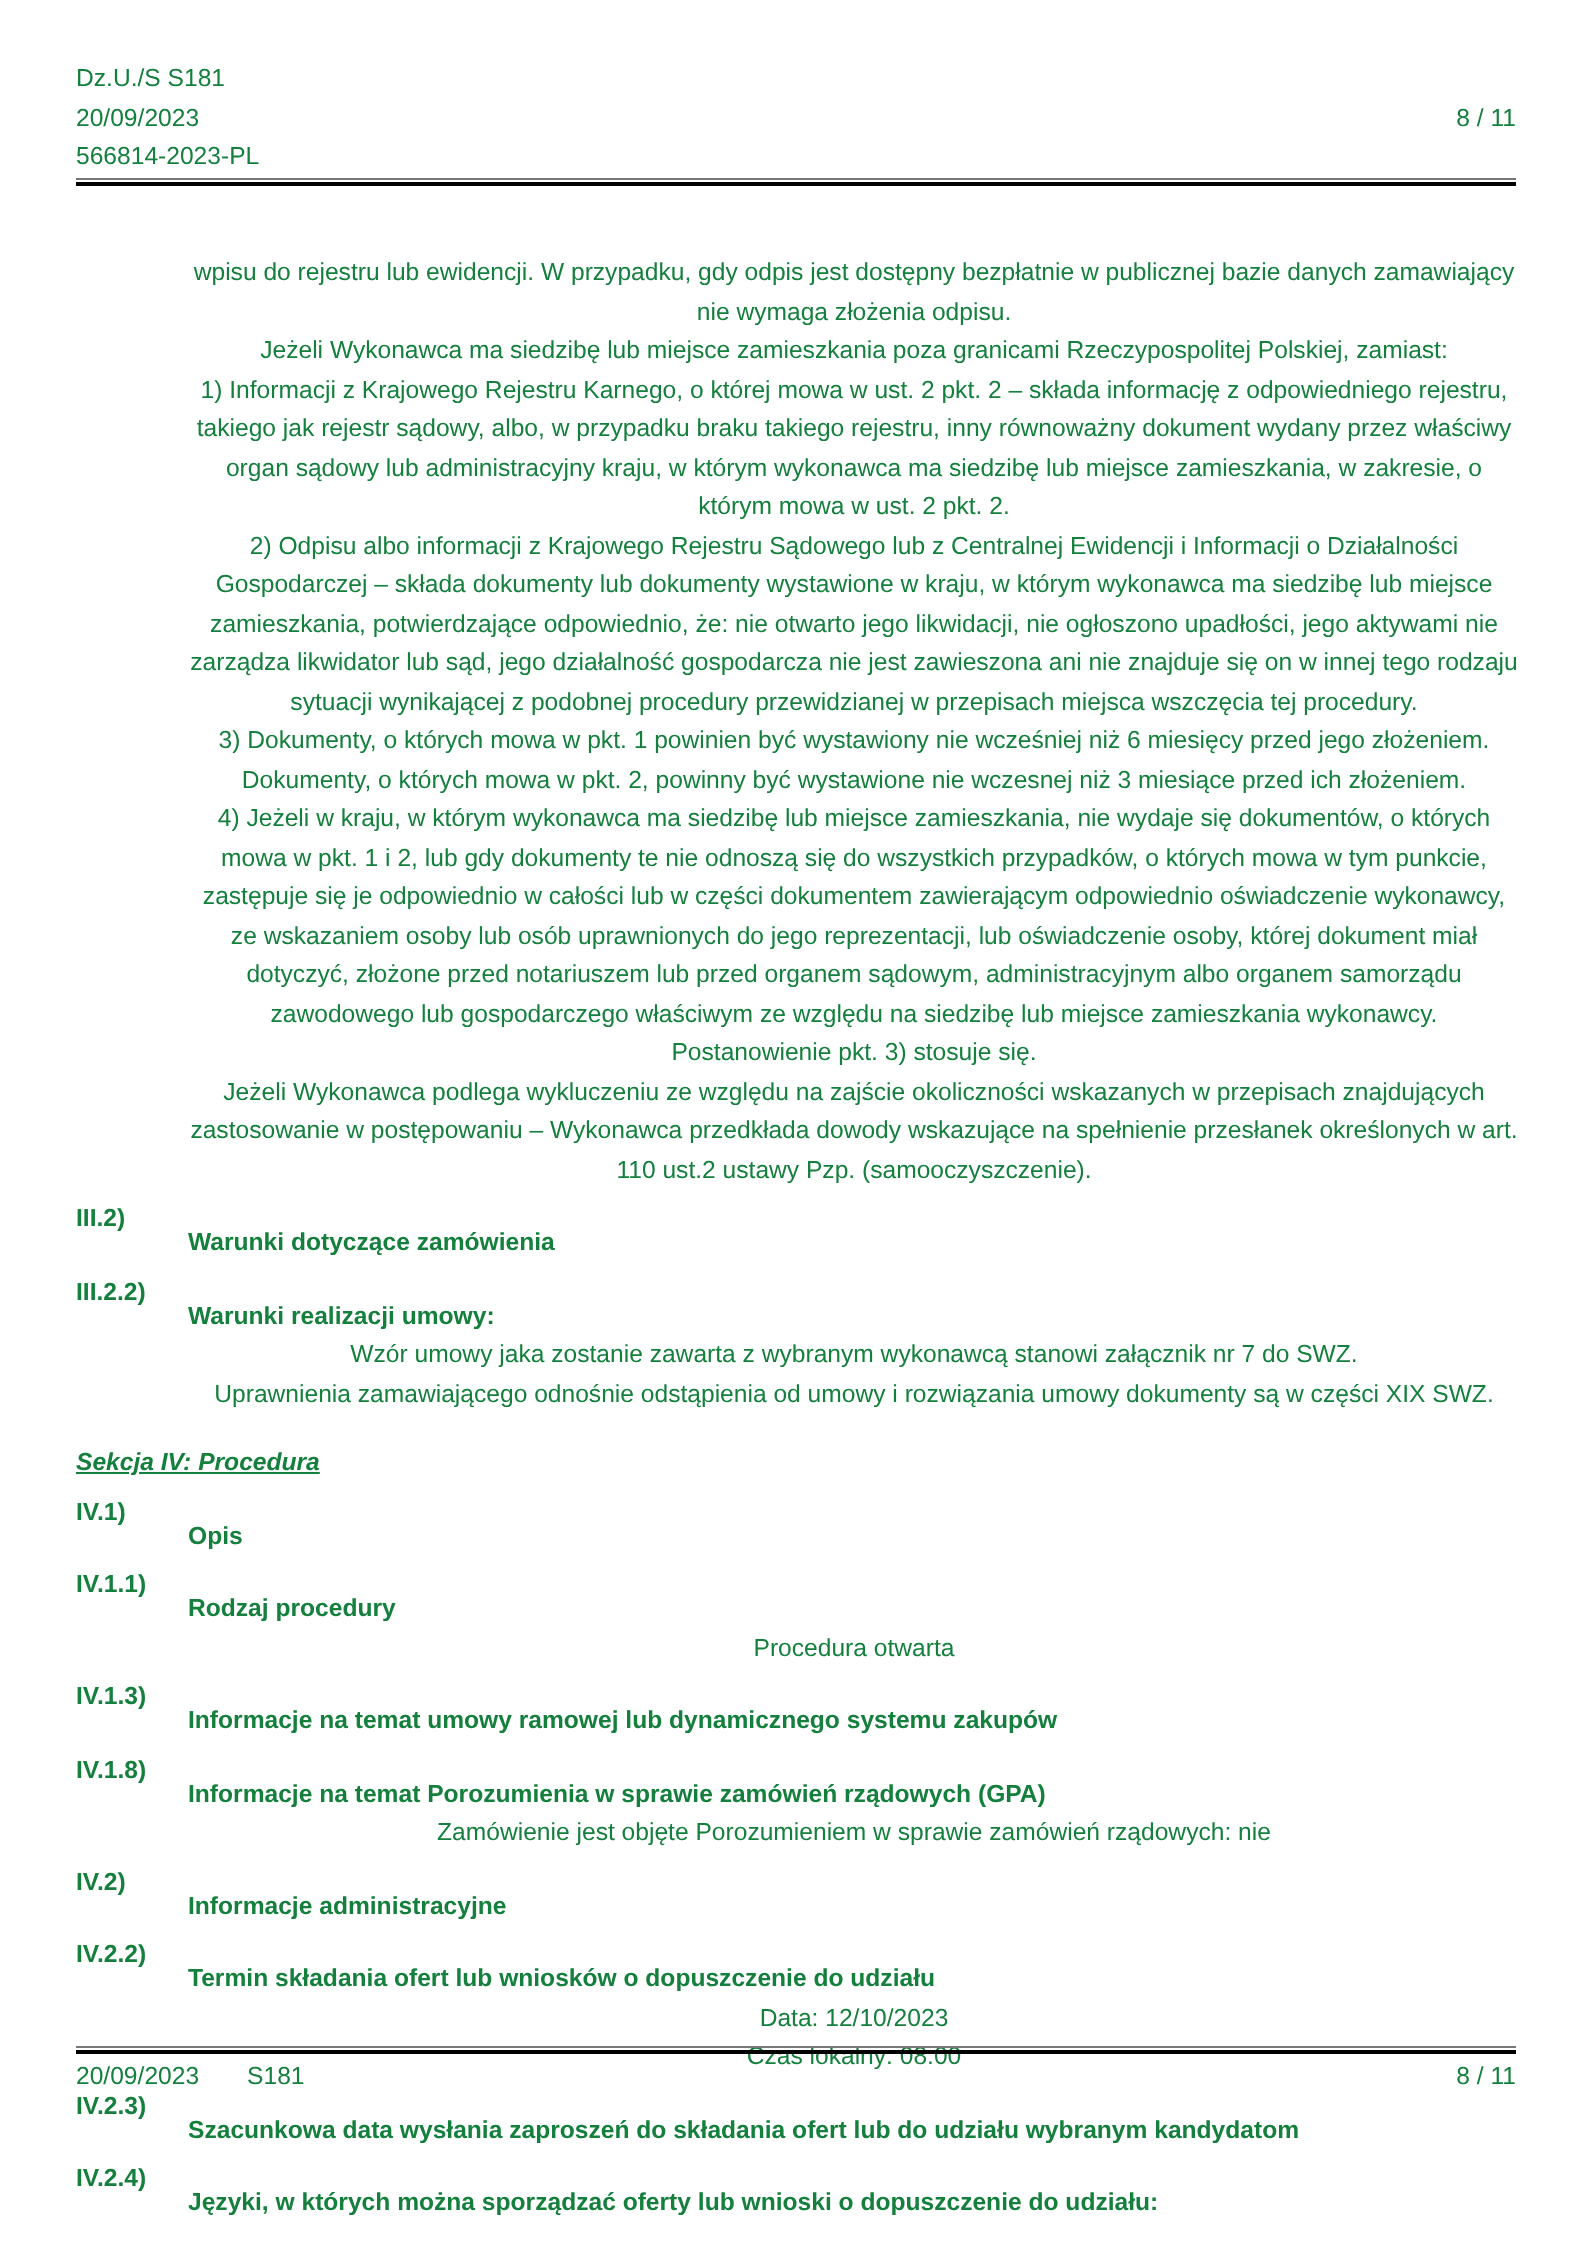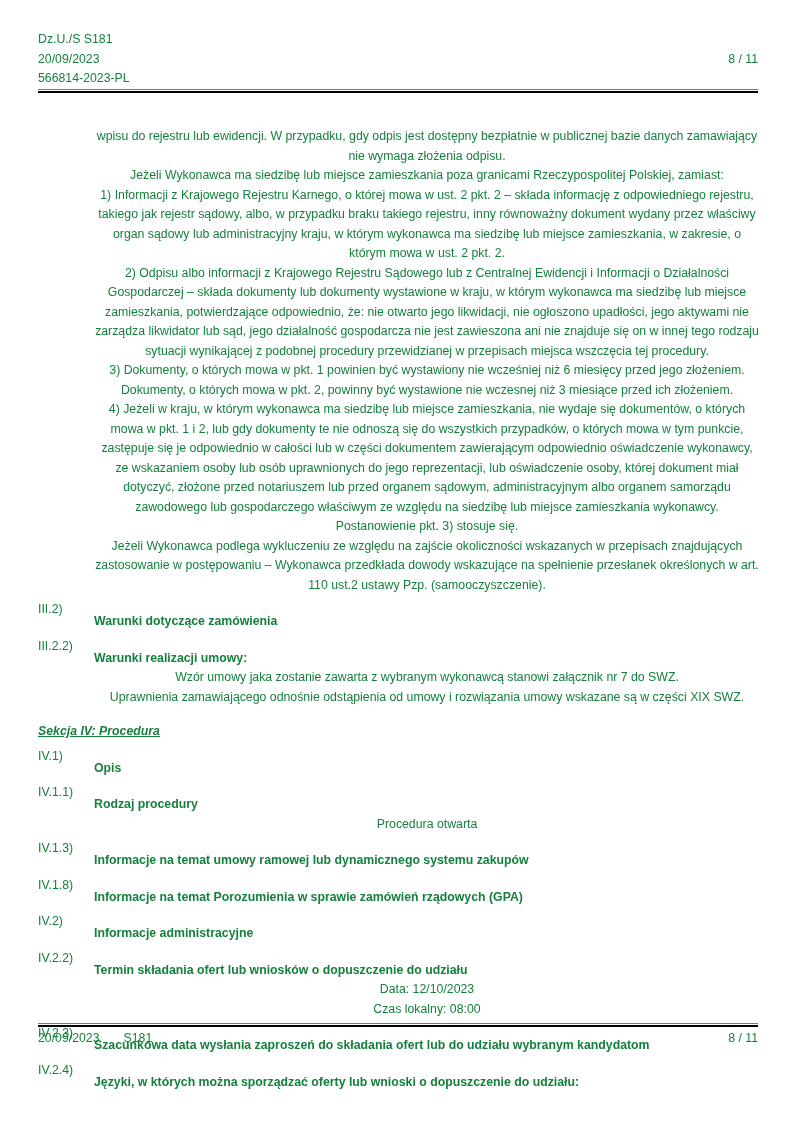--- a/index.html
+++ b/index.html
@@ -33,21 +33,21 @@
   .rule-bottom { top: 1023px; }
   
   .doc-body {
     position: absolute;
     left: 38px;
     right: 34px;
     top: 127px;
   }
   .item { display: flex; margin-top: 5px; }
   .item.no-gap { margin-top: 0; }
-  .item-label { flex: 0 0 56px; width: 56px; }
+  .item-label { flex: 0 0 56px; width: 56px; font-weight: bold; }
   .item-content { flex: 1; min-width: 0; }
   .item-title { font-weight: bold; margin-top: 12px; }
   .item-content p { margin: 0; text-align: center; }
   .section-heading {
     font-weight: bold;
     text-decoration: underline;
     margin-top: 15px;
     font-style: italic;
   }
   
@@ -99,21 +99,21 @@
       <div class="item-content">
         <div class="item-title">Warunki dotyczące zamówienia</div>
       </div>
     </div>
 
     <div class="item">
       <div class="item-label">III.2.2)</div>
       <div class="item-content">
         <div class="item-title">Warunki realizacji umowy:</div>
         <p>Wzór umowy jaka zostanie zawarta z wybranym wykonawcą stanowi załącznik nr 7 do SWZ.</p>
-        <p>Uprawnienia zamawiającego odnośnie odstąpienia od umowy i rozwiązania umowy wskazane są w części XIX SWZ.</p>
+        <p>Uprawnienia zamawiającego odnośnie odstąpienia od umowy i rozwiązania umowy dokumenty są w części XIX SWZ.</p>
       </div>
     </div>
 
     <div class="section-heading">Sekcja IV: Procedura</div>
 
     <div class="item">
       <div class="item-label">IV.1)</div>
       <div class="item-content">
         <div class="item-title">Opis</div>
       </div>
@@ -131,20 +131,21 @@
       <div class="item-label">IV.1.3)</div>
       <div class="item-content">
         <div class="item-title">Informacje na temat umowy ramowej lub dynamicznego systemu zakupów</div>
       </div>
     </div>
 
     <div class="item">
       <div class="item-label">IV.1.8)</div>
       <div class="item-content">
         <div class="item-title">Informacje na temat Porozumienia w sprawie zamówień rządowych (GPA)</div>
+        <p>Zamówienie jest objęte Porozumieniem w sprawie zamówień rządowych: nie</p>
       </div>
     </div>
 
     <div class="item">
       <div class="item-label">IV.2)</div>
       <div class="item-content">
         <div class="item-title">Informacje administracyjne</div>
       </div>
     </div>
 

